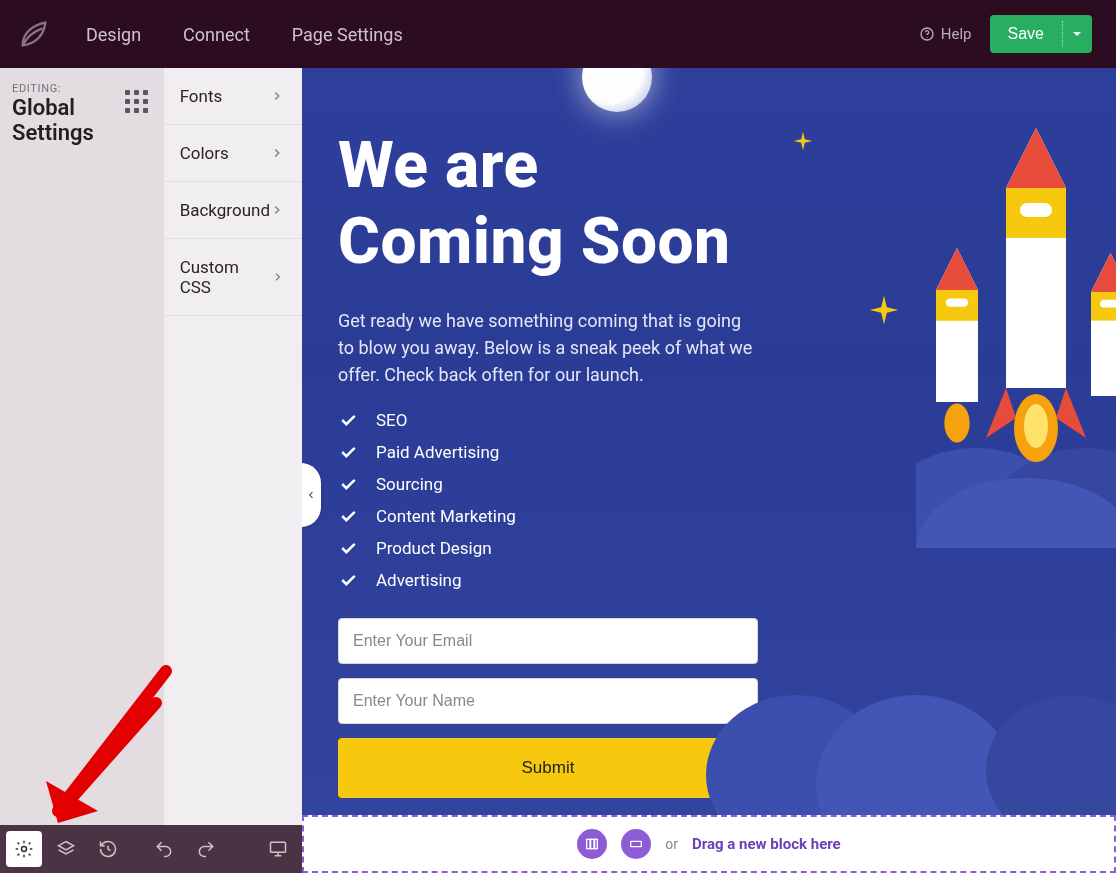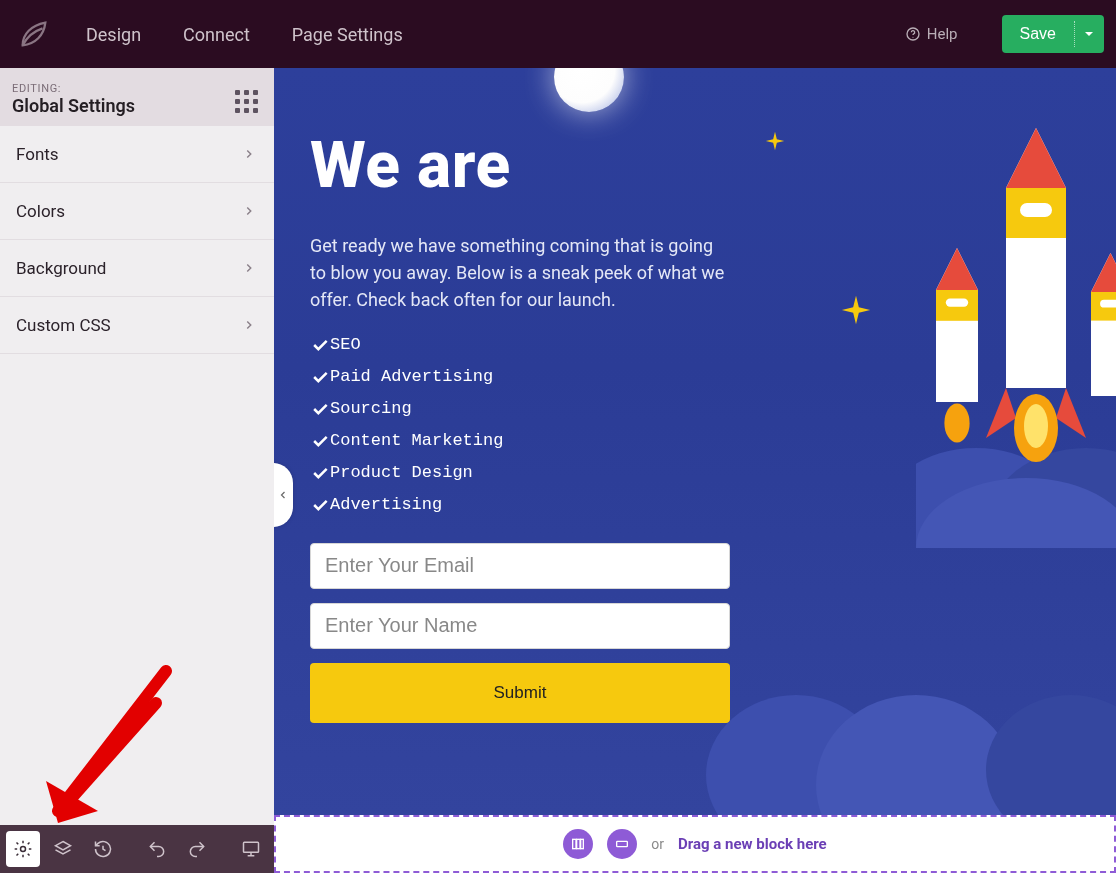--- a/index.html
+++ b/index.html
@@ -2,57 +2,57 @@
 <html><head>
 <meta charset="utf-8">
 <style>
   * { box-sizing: border-box; margin: 0; padding: 0; }
   html, body { width: 1116px; height: 873px; font-family: -apple-system, BlinkMacSystemFont, "Segoe UI", Roboto, Helvetica, Arial, sans-serif; overflow: hidden; background:#fff;}
   
   .topbar { height:68px; background:#2b0c21; display:flex; align-items:center; color:#e7dce4; }
   .logo { width:68px; height:68px; display:flex; align-items:center; justify-content:center;}
   .topnav { display:flex; gap:42px; margin-left:18px;}
   .topnav a { color:#cfc3cb; font-size:18px; text-decoration:none; cursor:pointer;}
-  .top-right { margin-left:auto; display:flex; align-items:center; gap:18px; padding-right:12px;}
+  .top-right { margin-left:auto; display:flex; align-items:center; gap:18px; padding-right:24px;}
   .help { display:flex; align-items:center; gap:6px; font-size:15px; color:#b9aeb6; cursor:pointer;}
   .save-wrap { display:flex; height:38px; }
-  .save-btn { background:#27ae60; color:#fff; border:none; font-size:16px; padding:0 18px; border-radius:4px 0 0 4px; cursor:pointer;margin-left:26px;}
+  .save-btn { background:#27ae60; color:#fff; border:none; font-size:16px; padding:0 18px; border-radius:4px 0 0 4px; cursor:pointer;}
   .save-drop { background:#27ae60; border:none; width:30px; border-radius:0 4px 4px 0; display:flex; align-items:center; justify-content:center; cursor:pointer; position:relative;}
   .save-drop::before { content:""; position:absolute; left:0; top:6px; bottom:6px; border-left:1px dotted rgba(255,255,255,.6);}
   .save-drop svg { fill:#fff; }
   
   .main { display:flex; height:calc(873px - 68px); }
   
-  .sidebar { width:274px; background:#f0eef0; display:flex; flex-direction:column; position:relative;}
+  .sidebar { width:302px; background:#f0eef0; display:flex; flex-direction:row; position:relative;}
   .side-head { padding:14px 16px 10px 12px; background:#e3dce1; display:flex; align-items:flex-start; justify-content:space-between;}
   .side-head .txt small { font-size:11px; letter-spacing:.06em; color:#7b6d77; text-transform:uppercase; display:block;}
-  .side-head .txt strong { font-size:18px; color:#241e23; font-weight:600;}
+  .side-head .txt strong { font-size:22px; color:#241e23; font-weight:600;}
   .drag-grid { display:grid; grid-template-columns:repeat(3,5px); grid-template-rows:repeat(3,5px); gap:4px; padding-top:8px;}
   .drag-grid span { width:5px; height:5px; background:#5e5360; border-radius:1px; display:block;}
   .side-list { }
   .side-item { display:flex; align-items:center; justify-content:space-between; padding:18px 18px 18px 16px; font-size:17px; color:#2b222a; border-bottom:1px solid #e2dde1; cursor:pointer;}
   .side-item svg { stroke:#8b808a; }
   
   .side-bottom { position:absolute; left:0; right:0; bottom:0; height:48px; background:#4a3443; display:flex; align-items:center; gap:6px; padding:0 6px;}
   .sb-btn { width:36px; height:36px; display:flex; align-items:center; justify-content:center; border-radius:4px; cursor:pointer; color:#cfc3cb;}
   .sb-btn.active { background:#fff; color:#3b2e38;}
   .sb-btn svg { stroke:currentColor; fill:none;}
   .sb-spacer { width:8px;}
   
   .arrow-ann { position:absolute; left:38px; bottom:40px; pointer-events:none;}
   
   .canvas { flex:1; display:flex; flex-direction:column; position:relative;}
   .hero { flex:1; background:linear-gradient(180deg,#2d3f9b 0%,#2b3c96 40%,#33449e 100%); position:relative; overflow:hidden; color:#fff; padding:60px 36px 40px 36px;}
   .hero h1 { font-size:64px; font-weight:800; line-height:1.18; letter-spacing:.5px;}
   .hero p { margin-top:28px; font-size:18px; line-height:1.5; max-width:420px; color:#e4e7f6;}
   .checks { margin-top:22px; display:flex; flex-direction:column; gap:12px;}
-  .check { display:flex; align-items:center; font-size:17px;font-family:Liberation Mono, monospace;}
+  .check { display:flex; align-items:center; gap:18px; font-size:17px;}
   .check svg { stroke:#fff; }
   .form { margin-top:28px; width:420px; display:flex; flex-direction:column; gap:14px;}
-  .form input { height:46px; border:1px solid #d6d6d6; border-radius:4px; padding:0 14px; font-size:20px; color:#333;}
+  .form input { height:46px; border:1px solid #d6d6d6; border-radius:4px; padding:0 14px; font-size:16px; color:#333;}
   .form input::placeholder { color:#888;}
   .form button { height:60px; background:#f6c90e; border:none; border-radius:4px; font-size:17px; color:#222; cursor:pointer;}
   
   .collapse-tab { position:absolute; left:-1px; top:395px; width:20px; height:64px; background:#fff; border-radius:0 32px 32px 0; display:flex; align-items:center; justify-content:center; box-shadow:0 0 4px rgba(0,0,0,.15); cursor:pointer;}
   .collapse-tab svg { stroke:#6b6b6b;}
   
   .moon { position:absolute; top:-26px; left:280px; width:70px; height:70px; background:radial-gradient(circle at 40% 40%, #fff 0%, #fdfdfd 55%, #cfd6ef 75%); border-radius:50%; filter:blur(.5px); box-shadow:0 0 30px rgba(255,255,255,.6);}
   .spark { position:absolute; }
   .cloud { position:absolute; background:#3d4fae; border-radius:50%; }
   
@@ -243,20 +243,21 @@
       <div class="cloud" style="right:-40px; bottom:-30px; width:170px; height:150px; background:#35479f;"></div>
 
       <div class="collapse-tab">
         <svg width="12" height="14" viewBox="0 0 24 24" fill="none" stroke-width="2.5">
             <path d="M15 6l-6 6 6 6"></path>
           </svg>
       </div>
 
       <h1>
         <span>We are</span><br>
+        <span>Coming Soon</span>
       </h1>
       <p>Get ready we have something coming that is going to blow you away. Below is a sneak peek of what we offer. Check back often for our launch.</p>
 
       <div class="checks">
         <div class="check">
             <svg width="20" height="20" viewBox="0 0 24 24" fill="none" stroke-width="3">
               <path d="M5 12l5 5L20 7"></path>
             </svg>
             <span>SEO</span>
           </div>

